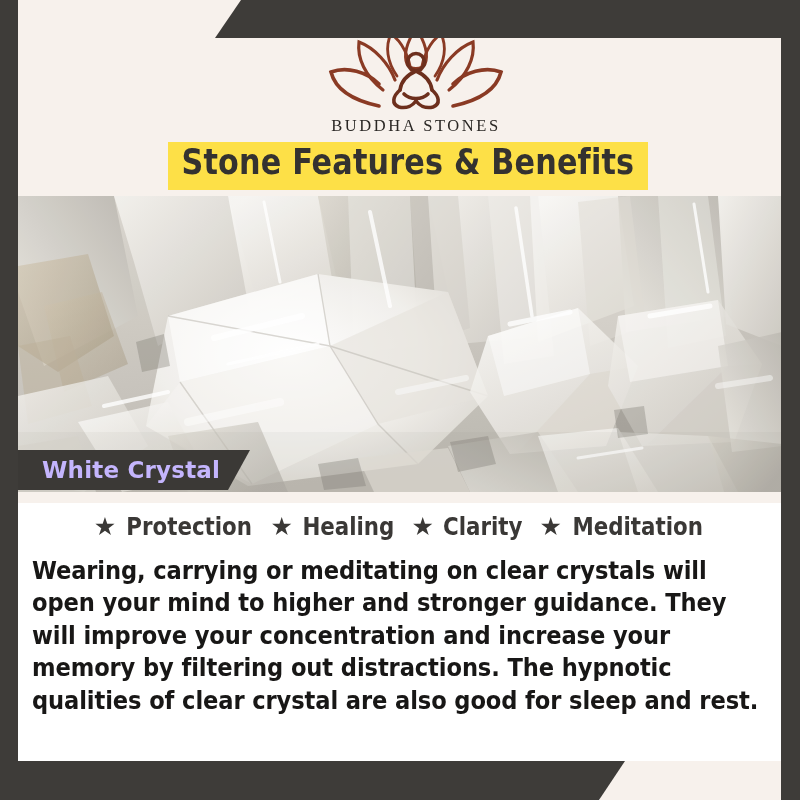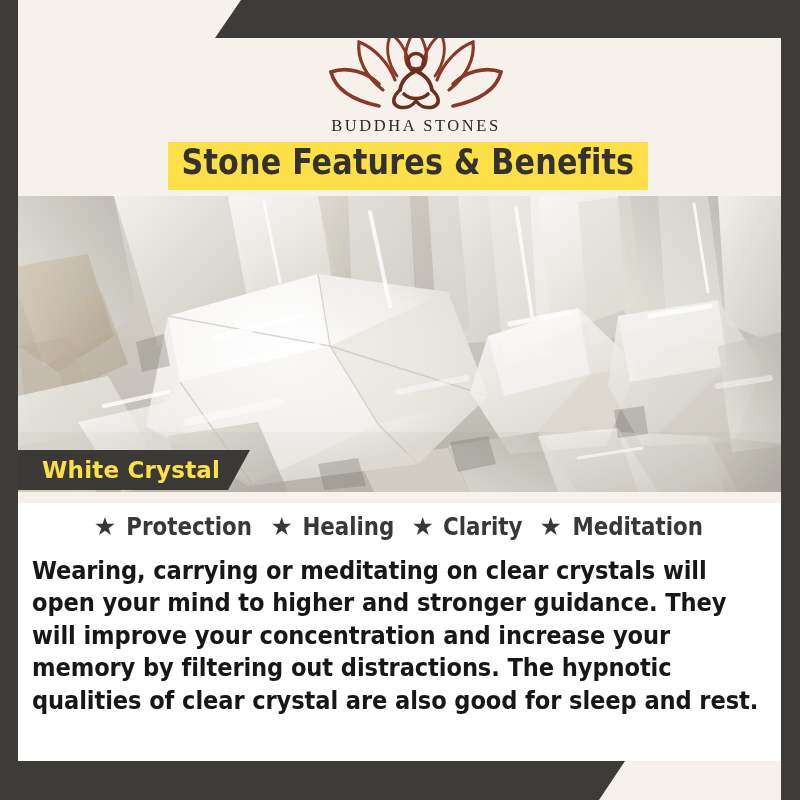--- a/index.html
+++ b/index.html
@@ -153,21 +153,21 @@
     left: 18px;
     width: 232px;
     height: 40px;
     background: #3b3936;
     clip-path: polygon(0 0, 100% 0, calc(100% - 22px) 100%, 0 100%);
     display: flex;
     align-items: center;
     z-index: 4;
   }
   .label-text {
-    color: #fde047;
+    color: #c4b5fd;
     font-family: "DejaVu Sans", "Liberation Sans", sans-serif;
     font-weight: bold;
     font-size: 23px;
     letter-spacing: 0.2px;
     padding-left: 24px;
     white-space: nowrap;
   }
 
   
   .content {

